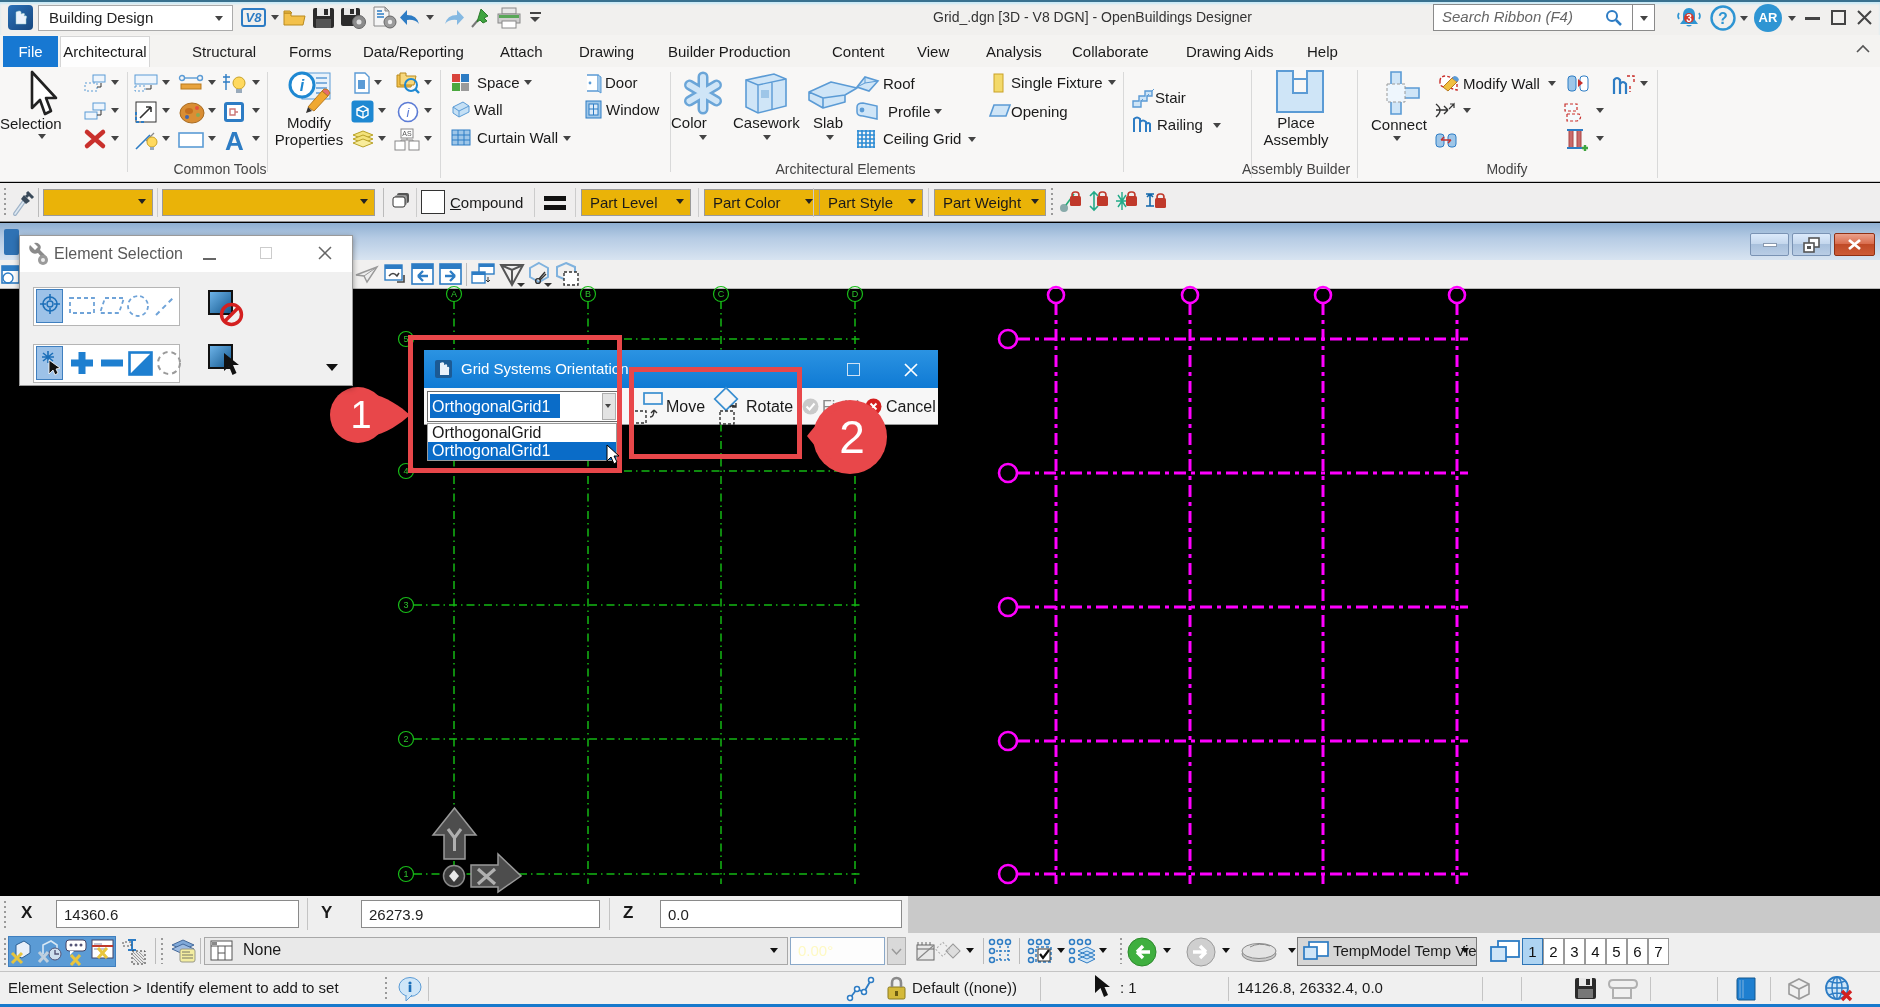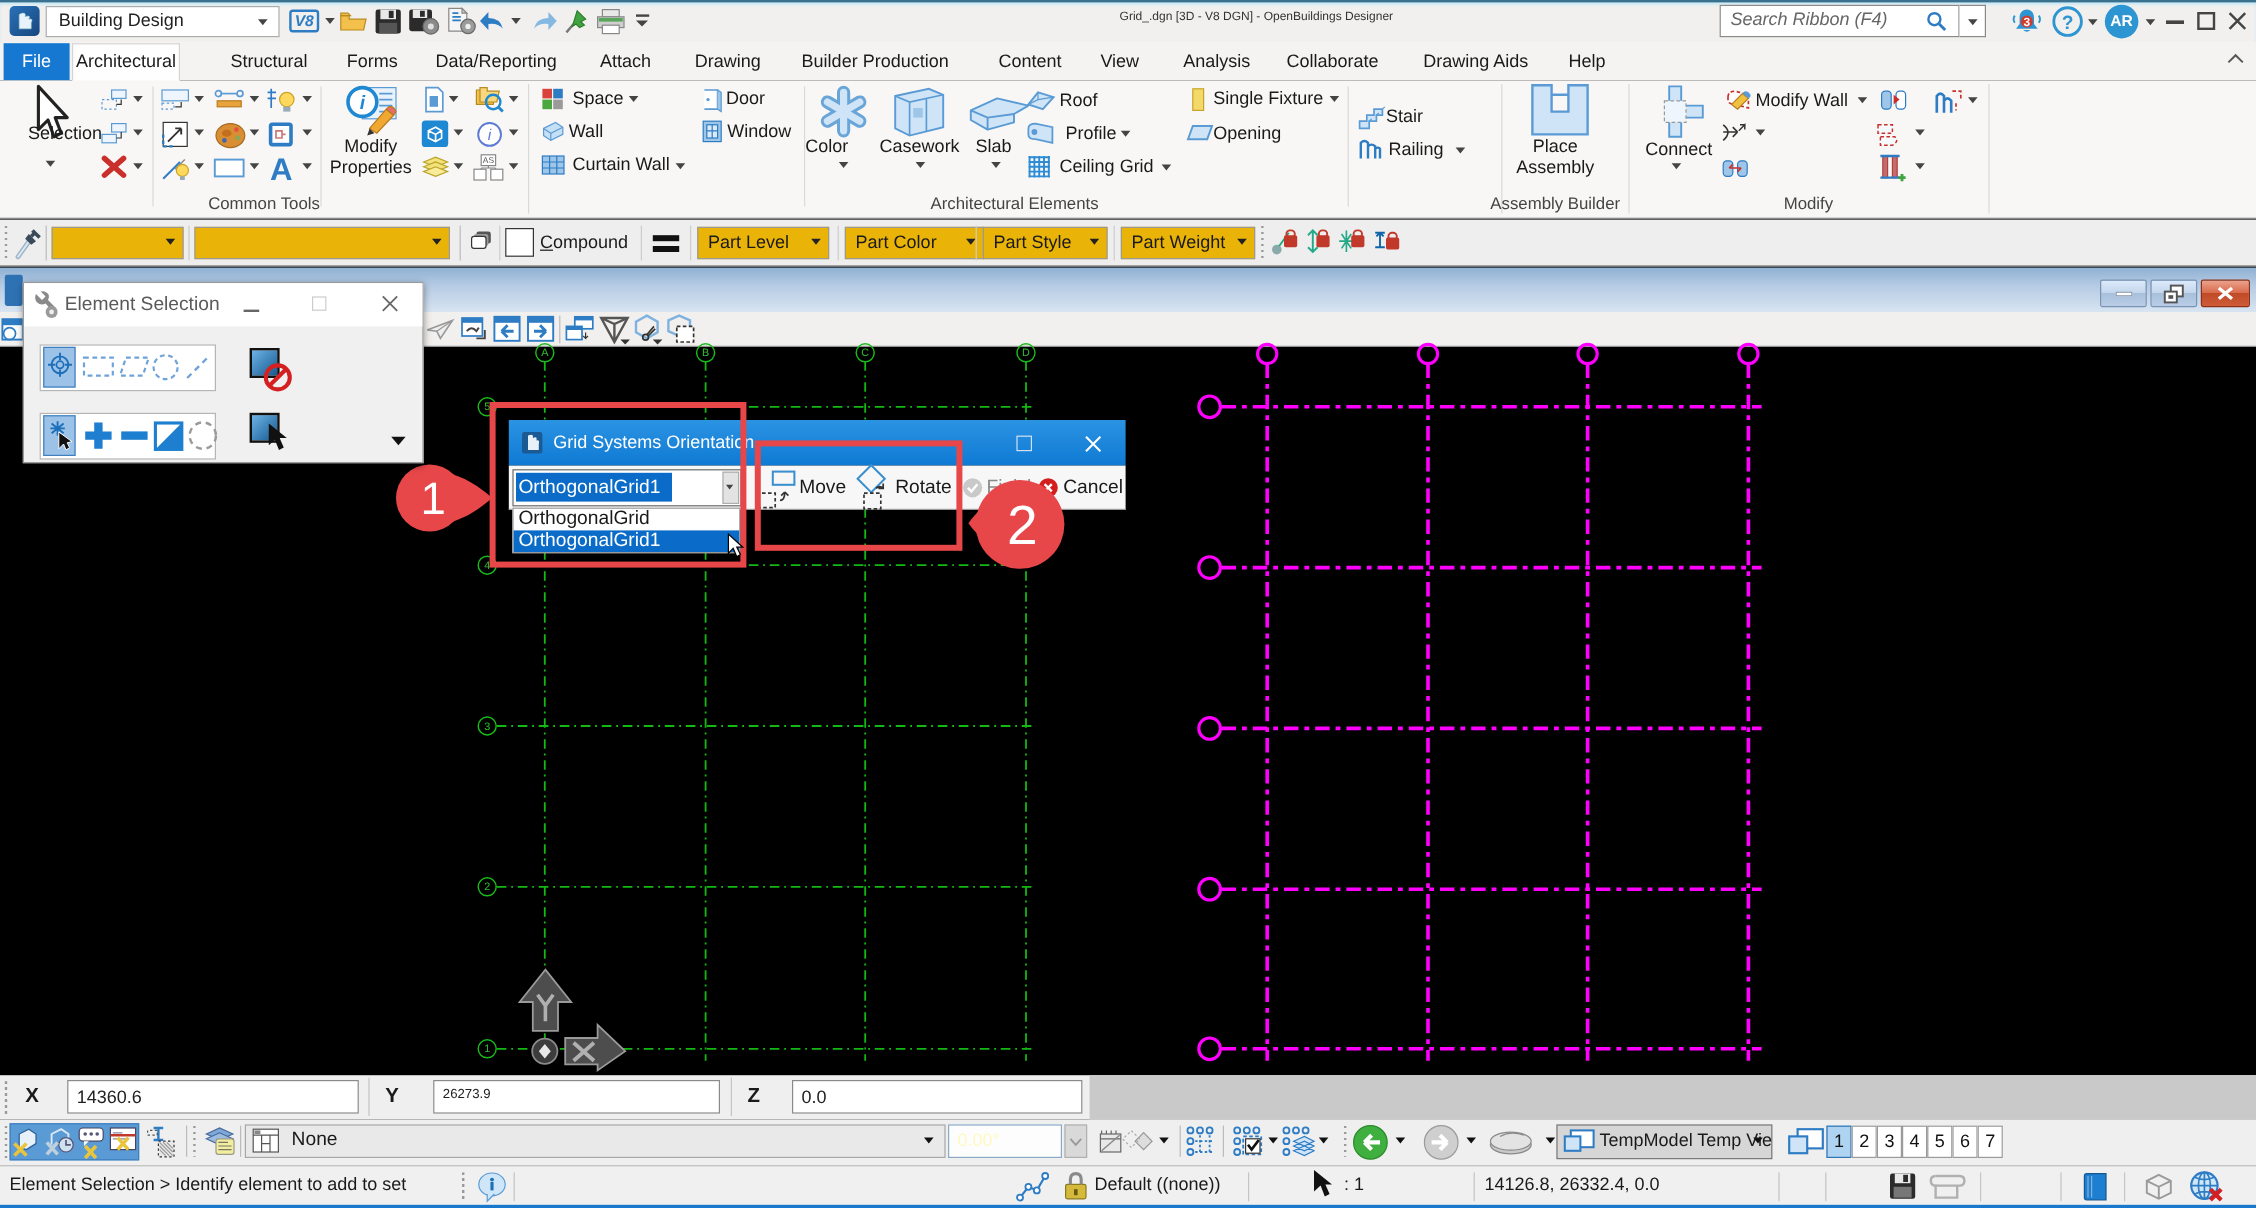--- a/index.html
+++ b/index.html
@@ -65,21 +65,21 @@
   </svg>
 <svg class="a" style="left:497px;top:7px" width="24" height="22" viewBox="0 0 24 22">
     <rect x="5" y="1" width="14" height="6" fill="#e8e8e8" stroke="#888"></rect>
     <rect x="1" y="7" width="22" height="9" fill="#cfcfcf" stroke="#888"></rect>
     <rect x="2" y="8" width="20" height="3" fill="#58a758"></rect>
     <rect x="5" y="14" width="14" height="7" fill="#fff" stroke="#888"></rect>
   </svg>
 <div class="a" style="left:530px;top:12px;width:11px;height:2px;background:#444"></div>
 <div class="arr" style="left:530px;top:17px;border-left-width:5.5px;border-right-width:5.5px"></div>
 
-<div class="txt" style="left:933px;top:9px;font-size:10px;color:#333">Grid_.dgn [3D - V8 DGN] - OpenBuildings Designer</div>
+<div class="txt" style="left:933px;top:9px;font-size:14px;color:#333">Grid_.dgn [3D - V8 DGN] - OpenBuildings Designer</div>
 
 <div class="a" style="left:1433px;top:4px;width:200px;height:27px;background:#fff;border:1px solid #8a8a8a"></div>
 <div class="txt" style="left:1442px;top:8px;font-size:15px;font-style:italic;color:#666">Search Ribbon (F4)</div>
 <svg class="a" style="left:1605px;top:9px" width="18" height="18" viewBox="0 0 18 18">
     <circle cx="7" cy="7" r="5" fill="none" stroke="#2d7cc4" stroke-width="2"></circle>
     <path d="M11 11 L16 16" stroke="#2d7cc4" stroke-width="2.5"></path>
   </svg>
 <div class="a" style="left:1633px;top:4px;width:22px;height:27px;background:#fff;border:1px solid #8a8a8a;border-left:none"></div>
 <div class="arr" style="left:1640px;top:16px"></div>
 <svg class="a" style="left:1676px;top:6px" width="26" height="24" viewBox="0 0 26 24">
@@ -131,21 +131,21 @@
 <div class="sep" style="left:1357px;top:70px;height:108px"></div>
 <div class="sep" style="left:1657px;top:70px;height:108px"></div>
 <div class="txt" style="left:0;top:161px;width:440px;text-align:center;font-size:14px;color:#444">Common Tools</div>
 <div class="txt" style="left:440px;top:161px;width:811px;text-align:center;font-size:14px;color:#444">Architectural Elements</div>
 <div class="txt" style="left:1240px;top:161px;width:112px;text-align:center;font-size:14px;color:#444">Assembly Builder</div>
 <div class="txt" style="left:1357px;top:161px;width:300px;text-align:center;font-size:14px;color:#444">Modify</div>
 
 <svg class="a" style="left:28px;top:70px" width="30" height="48" viewBox="0 0 30 48">
     <path d="M4 2 L4 38 L12 30 L17 44 L23 41 L18 28 L28 28 Z" fill="#fff" stroke="#222" stroke-width="2.6" stroke-linejoin="round"></path>
   </svg>
-<div class="txt" style="left:0px;top:103px;width:85px;text-align:right;font-size:15px">Selection</div>
+<div class="txt" style="left:0px;top:115px;width:85px;text-align:left;font-size:15px">Selection</div>
 <div class="arr" style="left:38px;top:134px"></div>
 
 <svg class="a" style="left:84px;top:74px" width="22" height="18" viewBox="0 0 22 18">
     <rect x="9" y="1" width="12" height="7" fill="#eef5fc" stroke="#5b9bd5"></rect>
     <rect x="1" y="9" width="12" height="8" fill="none" stroke="#5b9bd5" stroke-dasharray="2 2"></rect>
     <path d="M13 13 L17 13 L17 9" fill="none" stroke="#333"></path>
   </svg>
 <div class="arr" style="left:111px;top:80px"></div>
 <svg class="a" style="left:84px;top:102px" width="22" height="18" viewBox="0 0 22 18">
     <rect x="9" y="1" width="12" height="7" fill="#eef5fc" stroke="#5b9bd5"></rect>
@@ -727,21 +727,21 @@
 <div class="a" id="status" style="left:0;top:971px;width:1880px;height:36px;background:#f0f0f0;border-top:1px solid #c4c4c4"></div>
 <div class="a" style="left:0;top:1004px;width:1880px;height:3px;background:#1879cc"></div>
 
 <div class="grip" style="left:3px;top:901px;height:28px"></div>
 <div class="txt" style="left:21px;top:903px;font-size:17px;font-weight:bold">X</div>
 <div class="a" style="left:56px;top:900px;width:243px;height:28px;background:#fff;border:1px solid #8a8a8a"></div>
 <div class="txt" style="left:64px;top:906px;font-size:15px;color:#222">14360.6</div>
 <div class="sep" style="left:307px;top:898px;height:32px;background:#c4c4c4"></div>
 <div class="txt" style="left:321px;top:903px;font-size:17px;font-weight:bold">Y</div>
 <div class="a" style="left:361px;top:900px;width:239px;height:28px;background:#fff;border:1px solid #8a8a8a"></div>
-<div class="txt" style="left:369px;top:906px;font-size:11px;color:#222">26273.9</div>
+<div class="txt" style="left:369px;top:906px;font-size:15px;color:#222">26273.9</div>
 <div class="sep" style="left:609px;top:898px;height:32px;background:#c4c4c4"></div>
 <div class="txt" style="left:623px;top:903px;font-size:17px;font-weight:bold">Z</div>
 <div class="a" style="left:660px;top:900px;width:242px;height:28px;background:#fff;border:1px solid #8a8a8a"></div>
 <div class="txt" style="left:668px;top:906px;font-size:15px;color:#222">0.0</div>
 
 <div class="grip" style="left:3px;top:938px;height:28px"></div>
 <div class="a" style="left:8px;top:936px;width:108px;height:31px;background:#5b9bd5;border:1px solid #3f7fbf"></div>
 <svg class="a" style="left:8px;top:936px" width="108" height="31" viewBox="0 0 108 31">
 <g>
       <path d="M8 20 L8 9 L16 5 L22 9 L22 17 L14 22 Z" fill="#e8f0fa" stroke="#2a5f94"></path>

